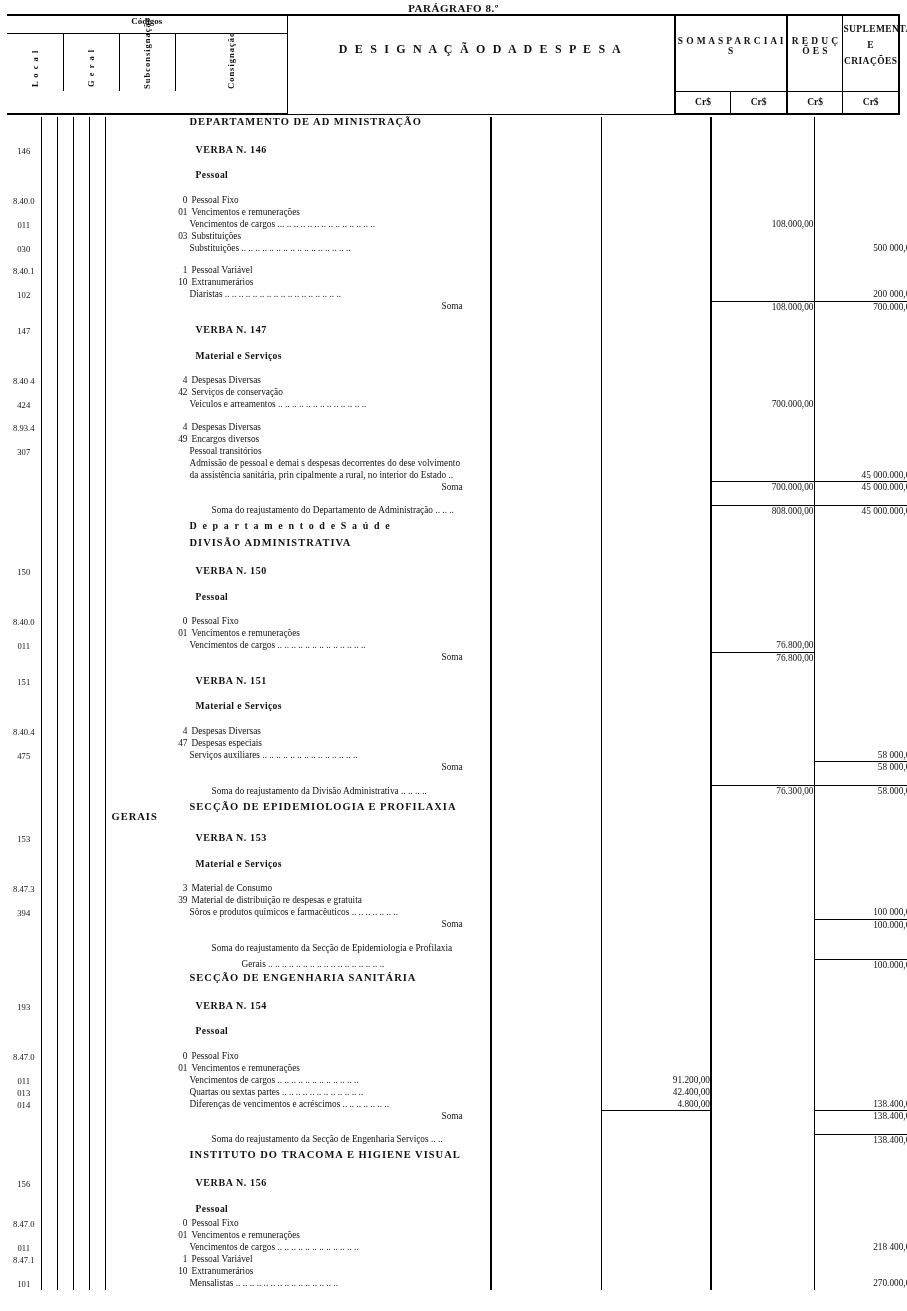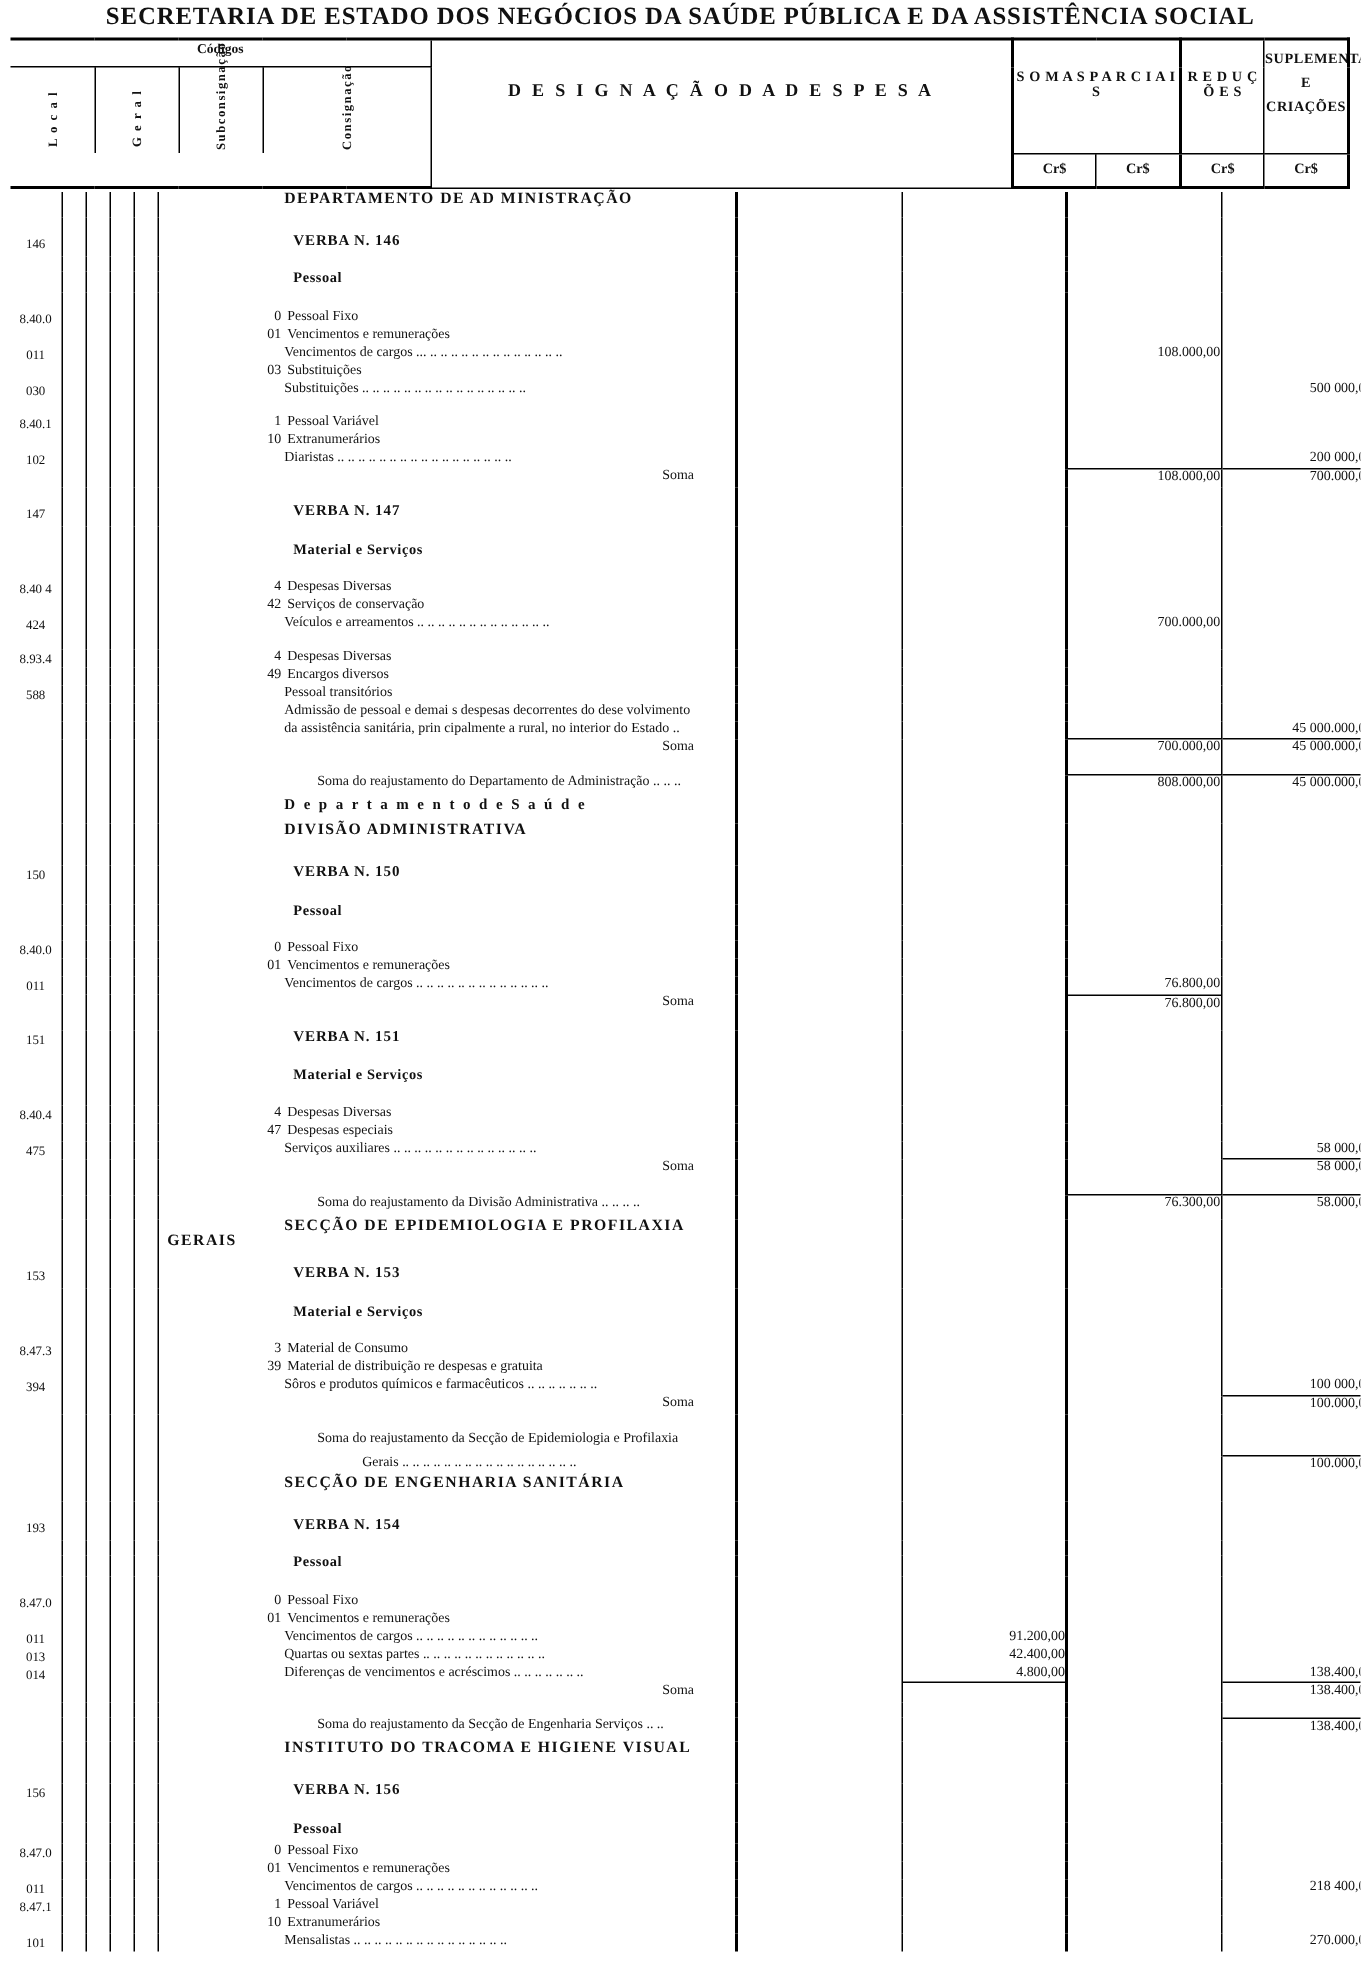--- a/index.html
+++ b/index.html
@@ -44,21 +44,21 @@
 
   .lines{width:100%;border-collapse:collapse;table-layout:fixed;}
   .lines td{vertical-align:top;padding:0;font-size:9.3px;line-height:10.6px;}
 </style>
 </head>
 <body>
 
 <div class="page">
 
   <div class="hdr">
-    <div class="title">SECRETARIA  DE  ESTADO  DOS  NEGÓCIOS  DA  SAÚDE  PÚBLICA  E  DA  ASSISTÊNCIA  SOCIAL</div>
+    <div class="para">PARÁGRAFO  8.º</div>
   </div>
 
   <table class="main">
     <tbody>
         <tr>
       <td colspan="5" class="topband" style="border-right:1px solid #000;height:17px;">
         <div class="codigos">Códigos</div>
       </td>
       <td rowspan="3" class="topband vright" style="width:386px;border-right:2px solid #000;">
         <div class="desig" style="padding-top:26px;">D E S I G N A Ç Ã O   D A   D E S P E S A</div>
@@ -443,21 +443,21 @@
             <td style="height:11px;border-right:1px solid #000;" class="center"></td>
             <td style="height:11px;border-right:1px solid #000;" class="center"></td>
             <td style="height:11px;border-right:1px solid #000;" class="center"></td>
             <td style="height:11px;border-right:2px solid #000;padding-left:6px;"><span class="rowtxt" style="display: inline-block; width: 16px; margin-left: 60px; text-align: right;">49</span><span class="rowtxt" style="margin-left: 4px;">Encargos diversos</span></td>
             <td style="height:11px;border-right:1px solid #000;" class="num"></td>
             <td style="height:11px;border-right:2px solid #000;" class="num"></td>
             <td style="height:11px;border-right:1px solid #000;" class="num"></td>
             <td style="height:11px;border-right:2px solid #000;" class="num"></td>
           </tr>
           <tr>
-            <td style="height: 11px; border-right: 1px solid rgb(0, 0, 0); font-size: 8.6px; padding-top: 1px;" class="center">588</td>
+            <td style="height: 11px; border-right: 1px solid rgb(0, 0, 0); font-size: 8.6px; padding-top: 1px;" class="center">307</td>
             <td style="height:11px;border-right:1px solid #000;" class="center"></td>
             <td style="height:11px;border-right:1px solid #000;" class="center"></td>
             <td style="height:11px;border-right:1px solid #000;" class="center"></td>
             <td style="height:11px;border-right:1px solid #000;" class="center"></td>
             <td style="height:11px;border-right:2px solid #000;padding-left:6px;"><span class="rowtxt" style="margin-left: 78px;">Pessoal transitórios</span></td>
             <td style="height:11px;border-right:1px solid #000;" class="num"></td>
             <td style="height:11px;border-right:2px solid #000;" class="num"></td>
             <td style="height:11px;border-right:1px solid #000;" class="num"></td>
             <td style="height:11px;border-right:2px solid #000;" class="num"></td>
           </tr>

